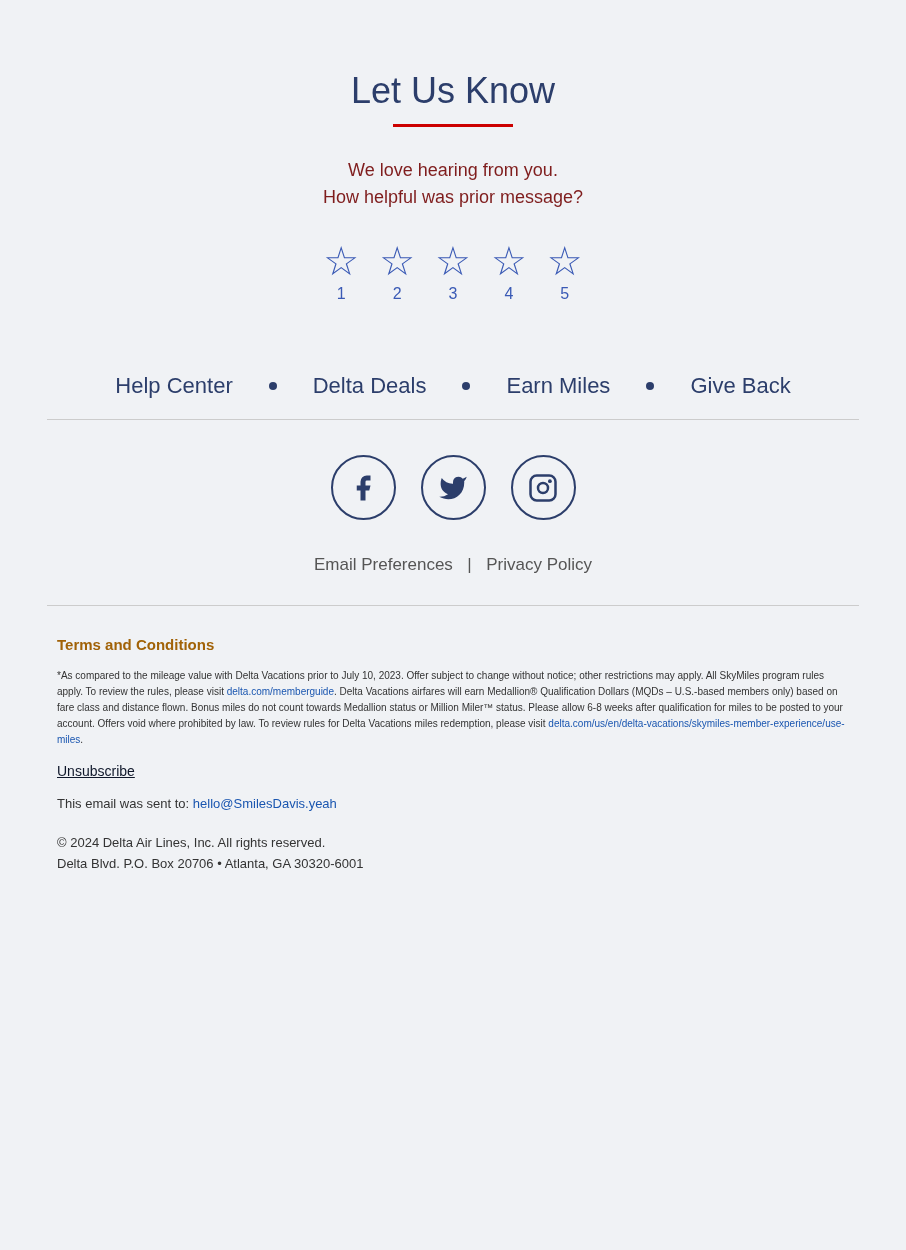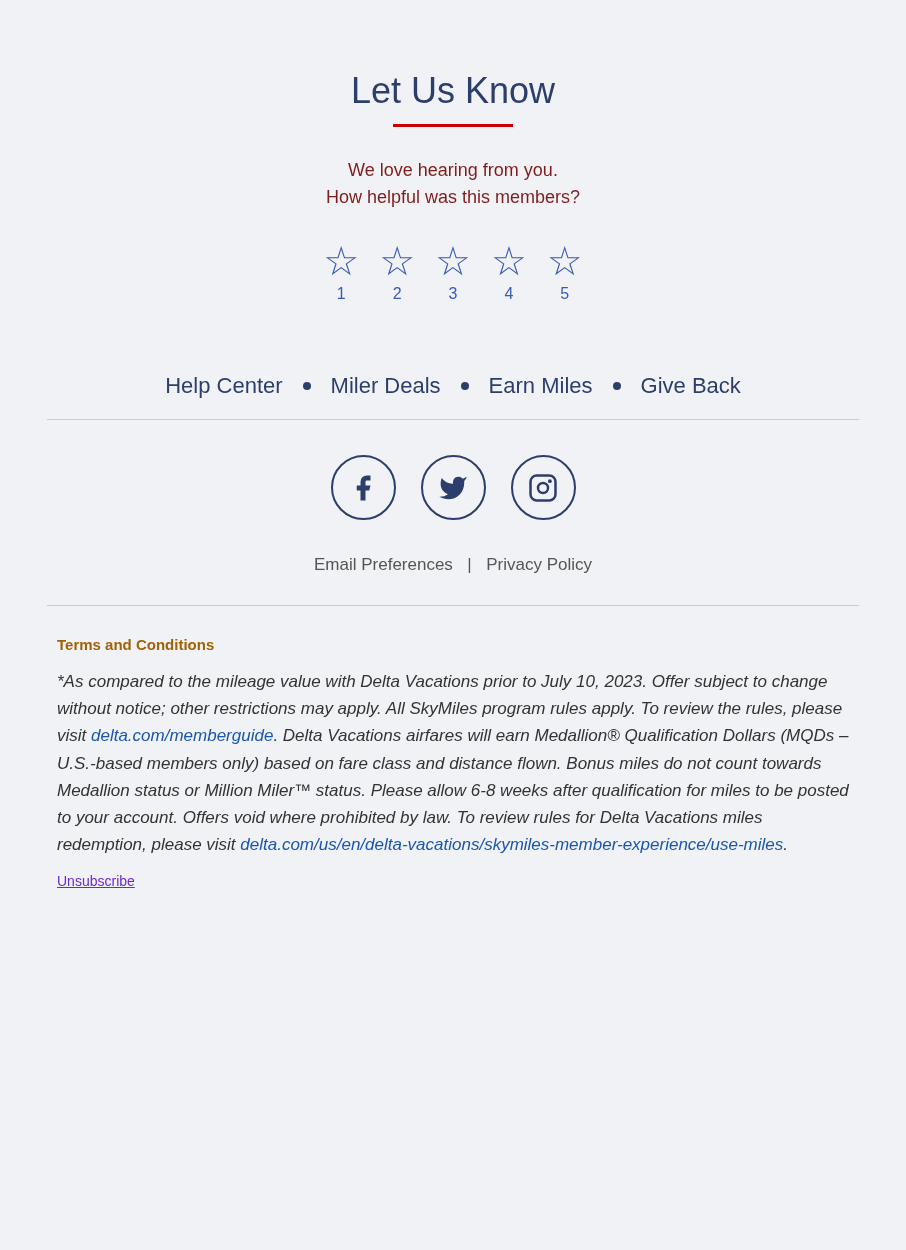--- a/index.html
+++ b/index.html
@@ -63,21 +63,21 @@
       margin-top: 4px;
     }
 
     
     .nav-links {
       display: flex;
       justify-content: center;
       align-items: center;
       padding: 20px 40px;
       background: #f0f2f5;
-      gap: 0;
+      gap: 16px;
     }
     .nav-link {
       color: #2c3e6b;
       font-size: 22px;
       font-weight: 400;
       text-decoration: none;
       cursor: pointer;
     }
     .nav-dot {
       width: 8px;
@@ -142,32 +142,31 @@
       padding: 30px 50px 30px;
       background: #f0f2f5;
     }
     .terms-title {
       font-size: 15px;
       font-weight: bold;
       color: #a16207;
       margin-bottom: 15px;
     }
     .terms-text {
-      font-size: 17px;
+      font-size: 10px;
       color: #333;
       line-height: 1.6;
       margin-bottom: 15px;
-      font-style: italic;
     }
     .terms-link {
       color: #1a56b0;
       text-decoration: none;
     }
     .unsubscribe-link {
-      color: #6d28d9;
+      color: #0f172a;
       text-decoration: underline;
       font-size: 14px;
       cursor: pointer;
       display: block;
       margin-bottom: 15px;
     }
     .footer-info {
       font-size: 13px;
       color: #333;
       line-height: 1.6;
@@ -180,21 +179,21 @@
 </head>
 <body>
 
 <div class="email-container">
 
   <div class="let-us-know">
     <h1>Let Us Know</h1>
     <div class="red-divider"></div>
     <p class="subtitle">
       <span>We love hearing from you.</span><br>
-      <span>How helpful was this members?</span>
+      <span>How helpful was prior message?</span>
     </p>
 
     <div class="stars-row">
       <div class="star-item">
         <span class="star-icon">☆</span>
         <span class="star-label">1</span>
       </div>
       <div class="star-item">
         <span class="star-icon">☆</span>
         <span class="star-label">2</span>
@@ -210,21 +209,21 @@
       <div class="star-item">
         <span class="star-icon">☆</span>
         <span class="star-label">5</span>
       </div>
     </div>
   </div>
 
   <div class="nav-links">
     <a class="nav-link" href="#">Help Center</a>
     <div class="nav-dot"></div>
-    <a class="nav-link" href="#">Miler Deals</a>
+    <a class="nav-link" href="#">Delta Deals</a>
     <div class="nav-dot"></div>
     <a class="nav-link" href="#">Earn Miles</a>
     <div class="nav-dot"></div>
     <a class="nav-link" href="#">Give Back</a>
   </div>
 
   <hr class="hr-divider">
 
   <div class="social-row">
     <div class="social-circle">
@@ -253,16 +252,24 @@
   </div>
 
   <hr class="hr-divider">
 
   <div class="terms-section">
     <p class="terms-title">Terms and Conditions</p>
     <p class="terms-text">
       <span>*As compared to the mileage value with Delta Vacations prior to July 10, 2023. Offer subject to change without notice; other restrictions may apply. All SkyMiles program rules apply. To review the rules, please visit </span><a class="terms-link" href="#">delta.com/memberguide</a><span>. Delta Vacations airfares will earn Medallion® Qualification Dollars (MQDs – U.S.-based members only) based on fare class and distance flown. Bonus miles do not count towards Medallion status or Million Miler™ status. Please allow 6-8 weeks after qualification for miles to be posted to your account. Offers void where prohibited by law. To review rules for Delta Vacations miles redemption, please visit </span><a class="terms-link" href="#">delta.com/us/en/delta-vacations/skymiles-member-experience/use-miles</a><span>.</span>
     </p>
     <a class="unsubscribe-link" href="#">Unsubscribe</a>
+    <p class="footer-info">
+      <span>This email was sent to:</span>
+      <a class="email-link" href="#">hello@SmilesDavis.yeah</a>
+    </p>
     <br>
+    <p class="footer-info">
+      <span>© 2024 Delta Air Lines, Inc. All rights reserved.</span><br>
+      <span>Delta Blvd. P.O. Box 20706 • Atlanta, GA 30320-6001</span>
+    </p>
   </div>
 
 </div>
 
 </body></html>

